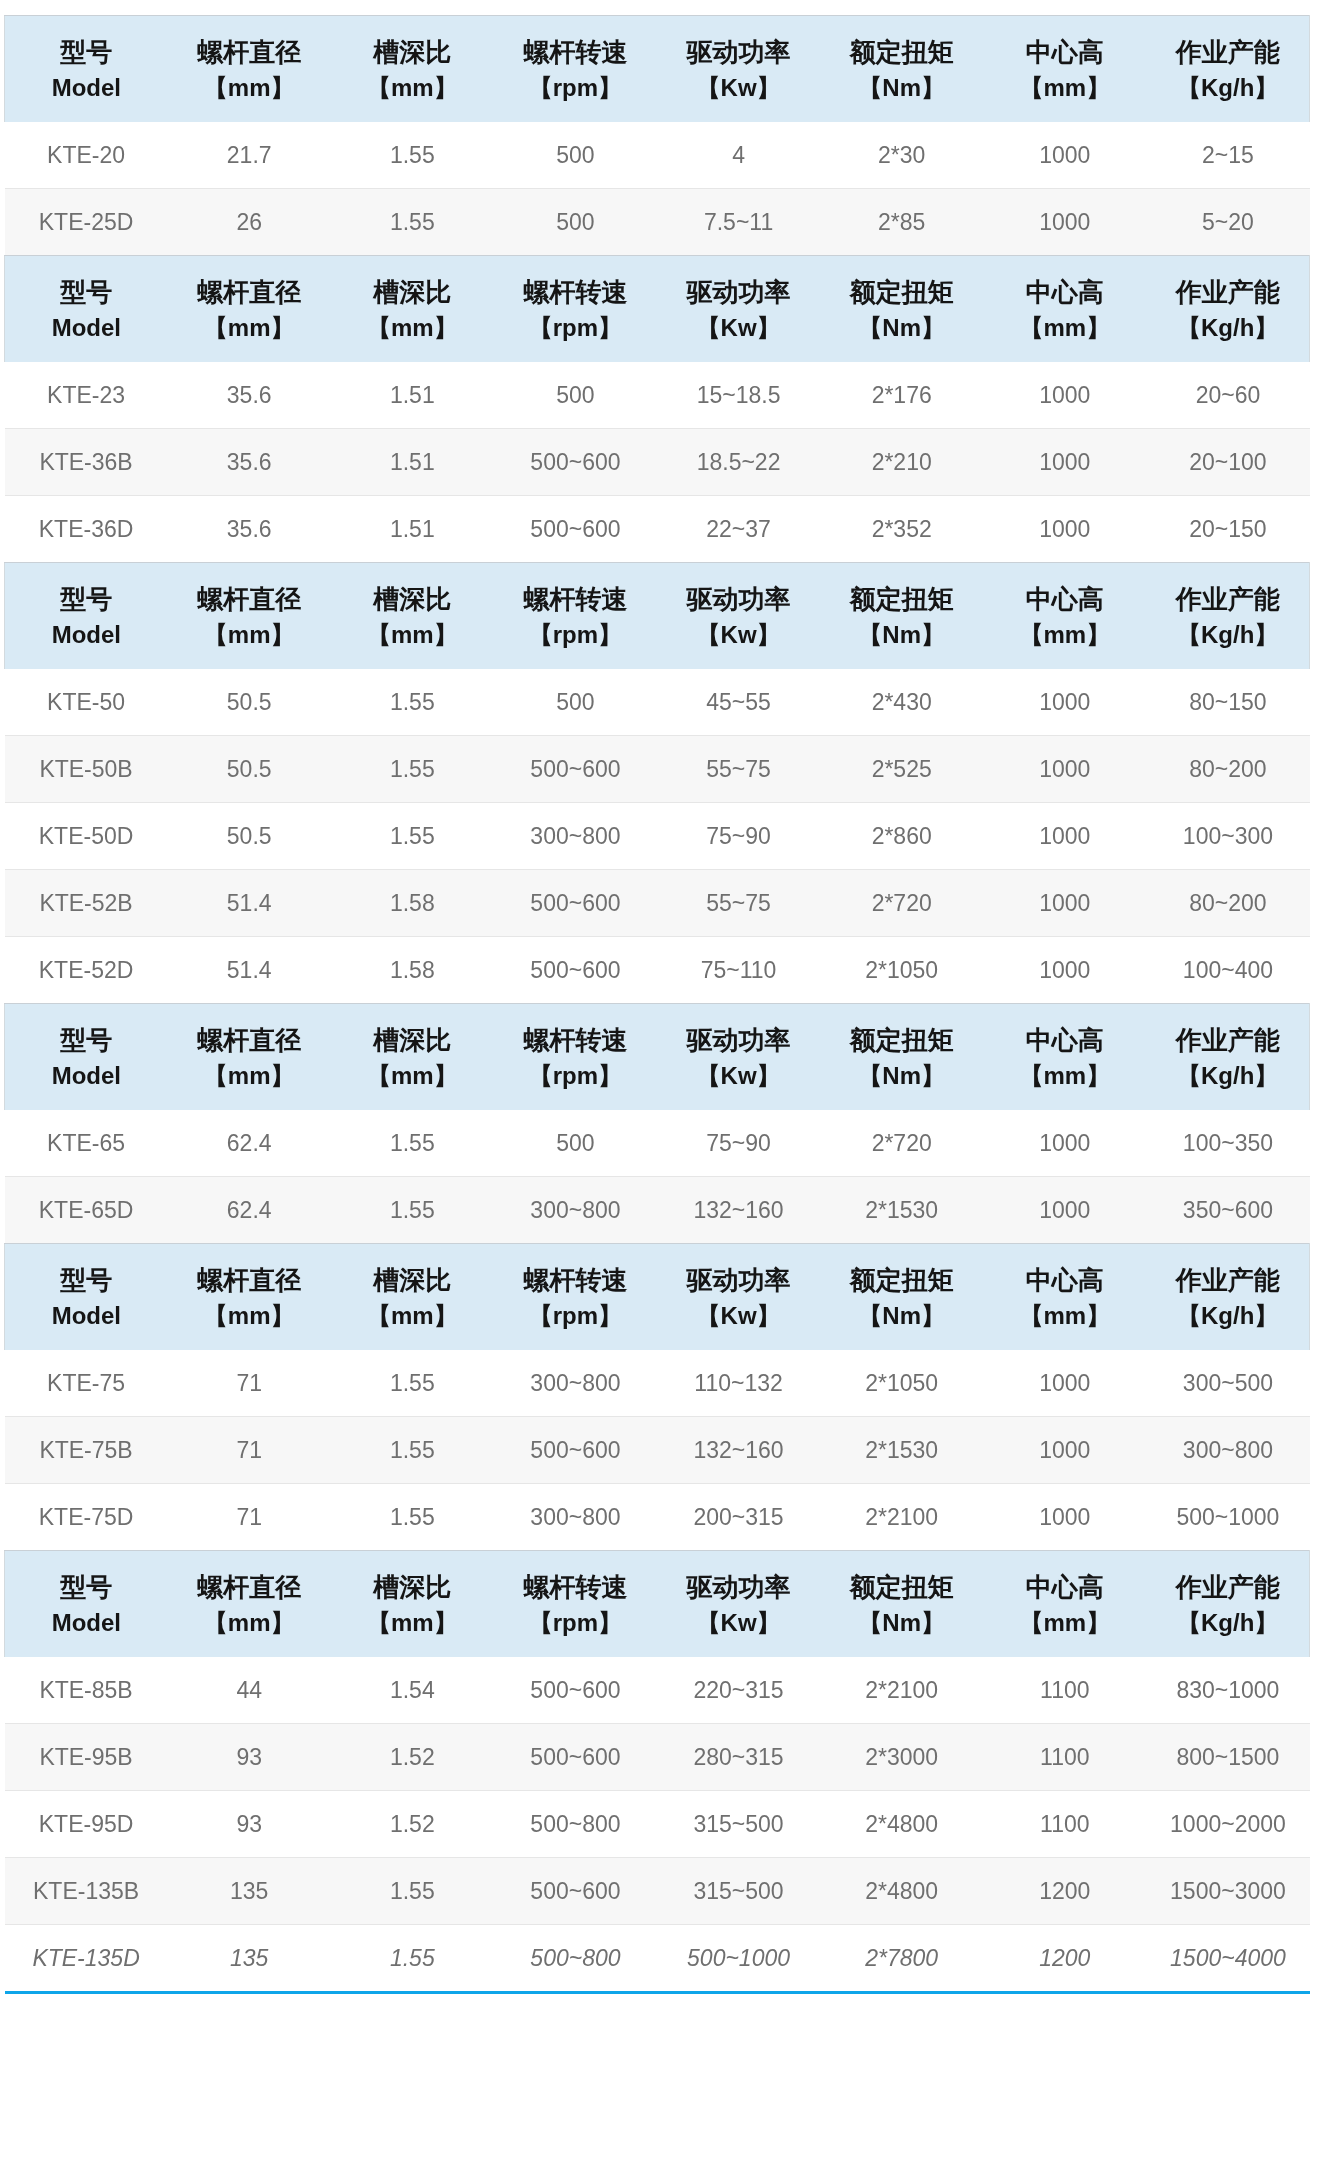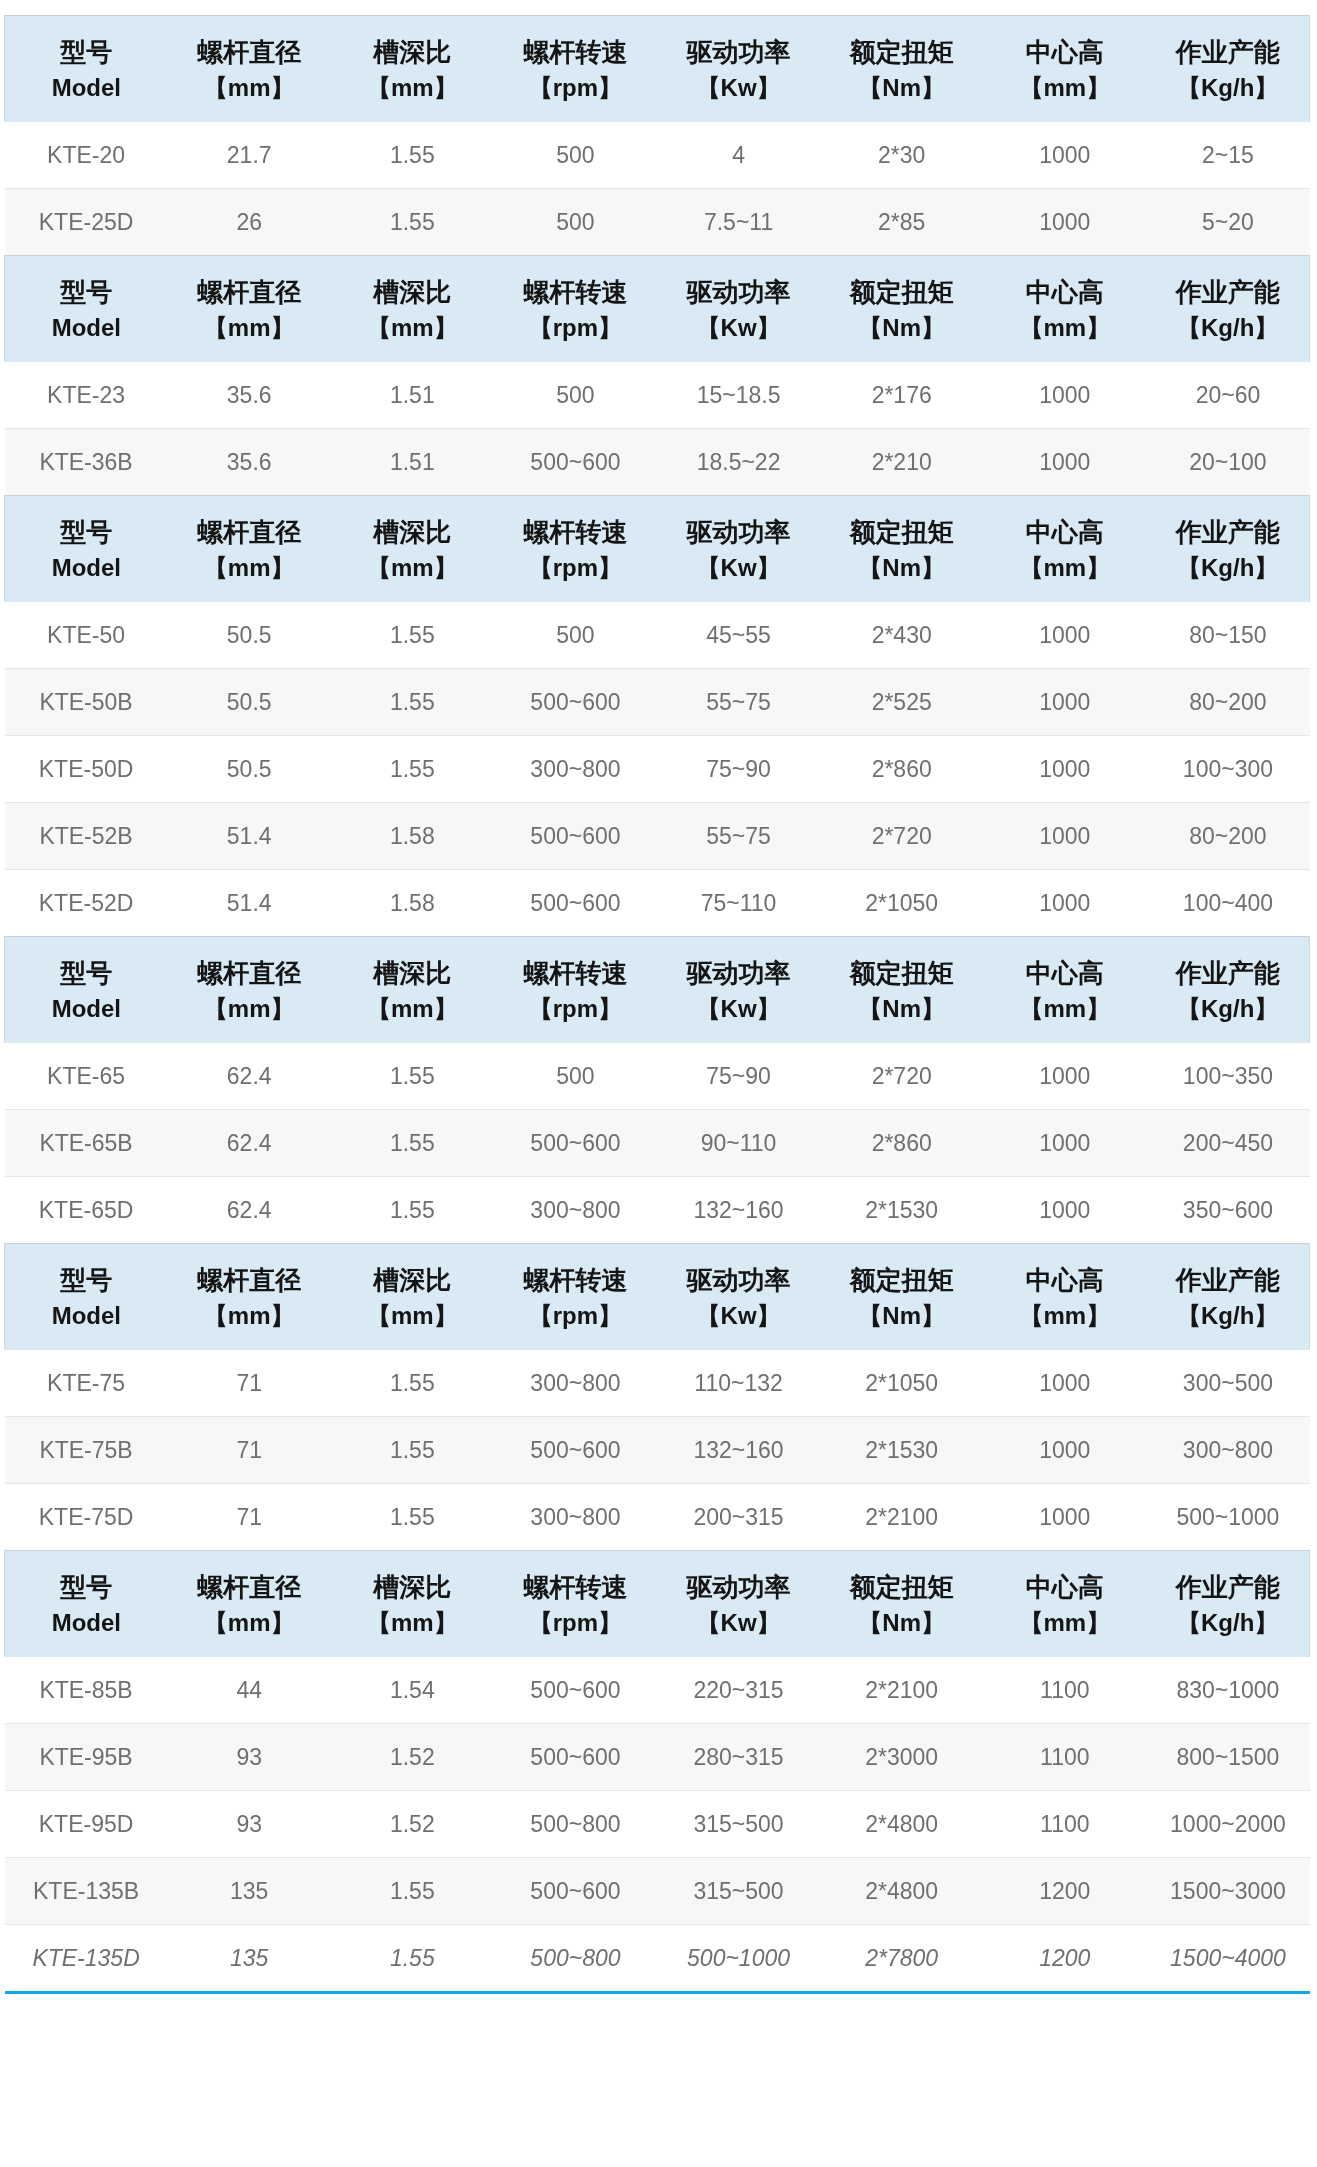--- a/index.html
+++ b/index.html
@@ -186,20 +186,30 @@
           <tr>
             <td>KTE-36B</td>
             <td>35.6</td>
             <td>1.51</td>
             <td>500~600</td>
             <td>18.5~22</td>
             <td>2*210</td>
             <td>1000</td>
             <td>20~100</td>
           </tr>
+          <tr>
+            <td>KTE-36D</td>
+            <td>35.6</td>
+            <td>1.51</td>
+            <td>500~600</td>
+            <td>22~37</td>
+            <td>2*352</td>
+            <td>1000</td>
+            <td>20~150</td>
+          </tr>
         </tbody>
       </table>
       <table class="spec-table">
         <colgroup>
           <col>
           <col>
           <col>
           <col>
           <col>
           <col>
@@ -345,30 +355,20 @@
         <tbody>
           <tr>
             <td>KTE-65</td>
             <td>62.4</td>
             <td>1.55</td>
             <td>500</td>
             <td>75~90</td>
             <td>2*720</td>
             <td>1000</td>
             <td>100~350</td>
-          </tr>
-          <tr>
-            <td>KTE-65B</td>
-            <td>62.4</td>
-            <td>1.55</td>
-            <td>500~600</td>
-            <td>90~110</td>
-            <td>2*860</td>
-            <td>1000</td>
-            <td>200~450</td>
           </tr>
           <tr>
             <td>KTE-65D</td>
             <td>62.4</td>
             <td>1.55</td>
             <td>300~800</td>
             <td>132~160</td>
             <td>2*1530</td>
             <td>1000</td>
             <td>350~600</td>

